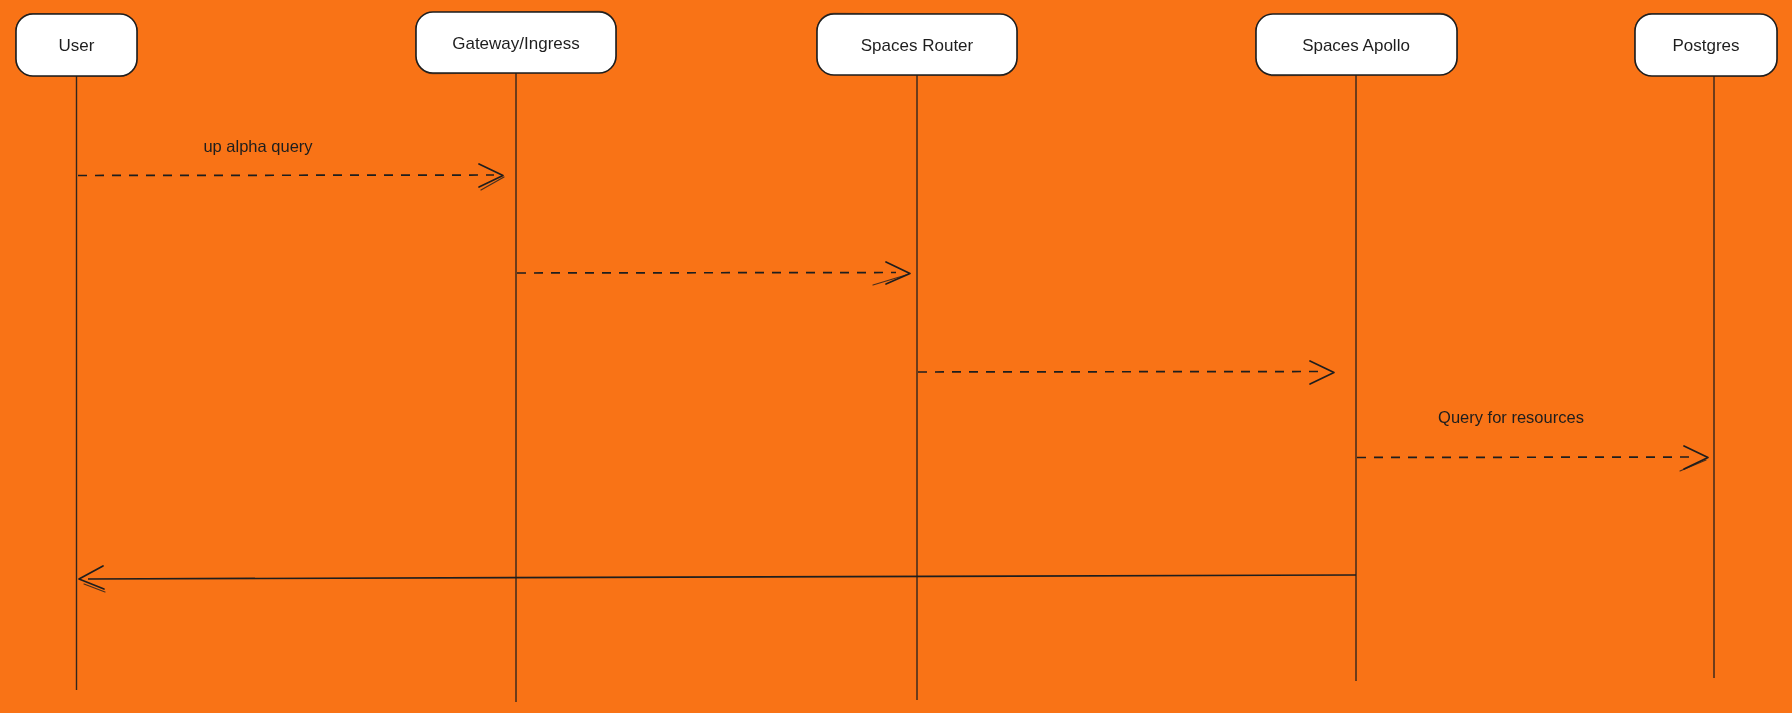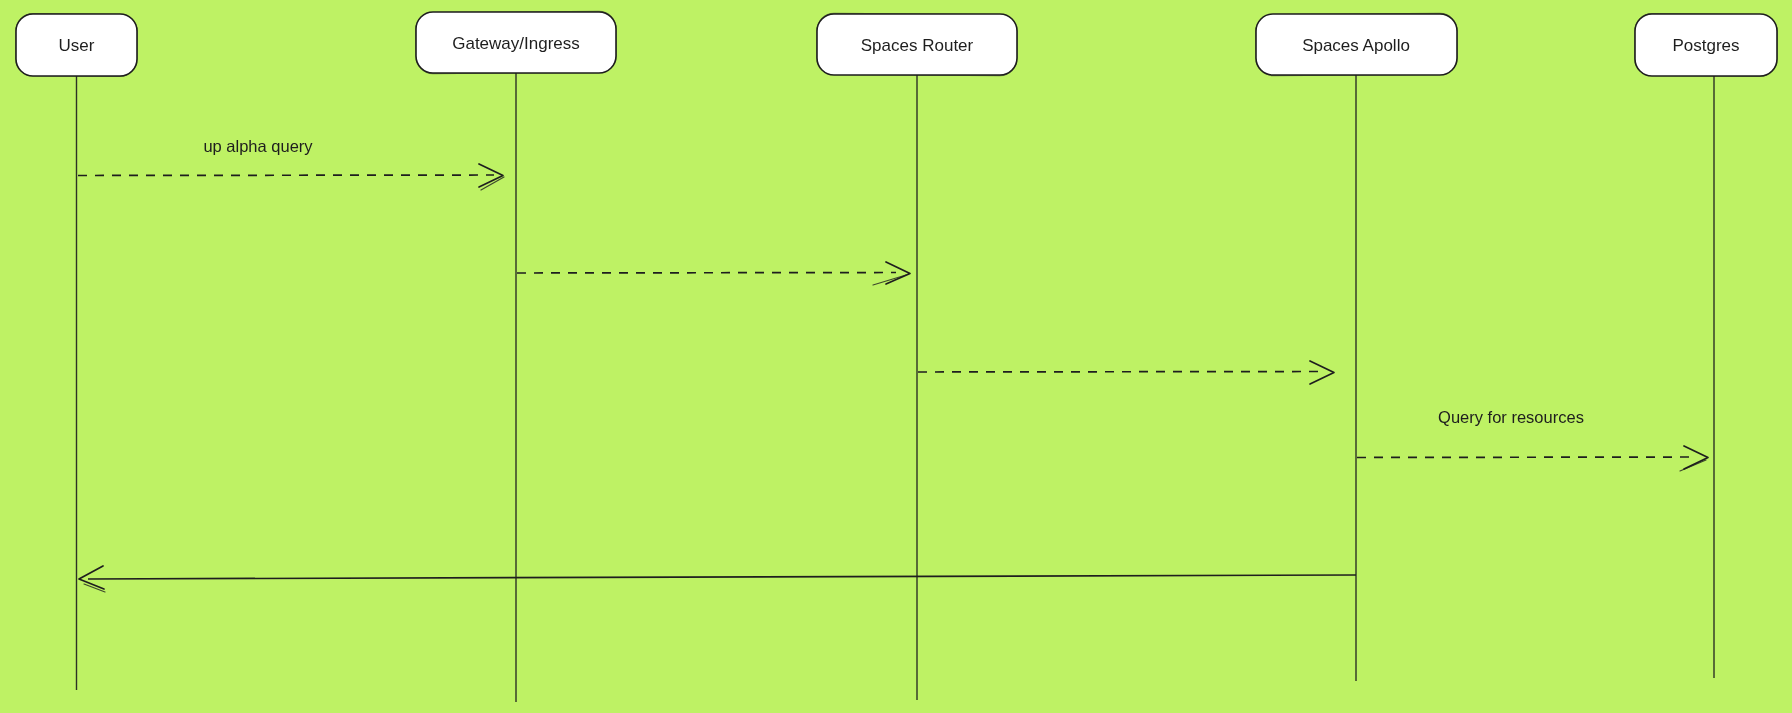--- a/index.html
+++ b/index.html
@@ -4,21 +4,21 @@
 <style>
   html, body {
     margin: 0;
     padding: 0;
     background: #ffffff;
   }
   .canvas {
     position: relative;
     width: 1792px;
     height: 713px;
-    background: #bef264;
+    background: #f97316;
     overflow: hidden;
     font-family: "Liberation Sans", sans-serif;
   }
   svg { display: block; }
   .actor-box {
     fill: #ffffff;
     stroke: #1e1e1e;
     stroke-width: 1.6;
   }
   .actor-box.echo {

